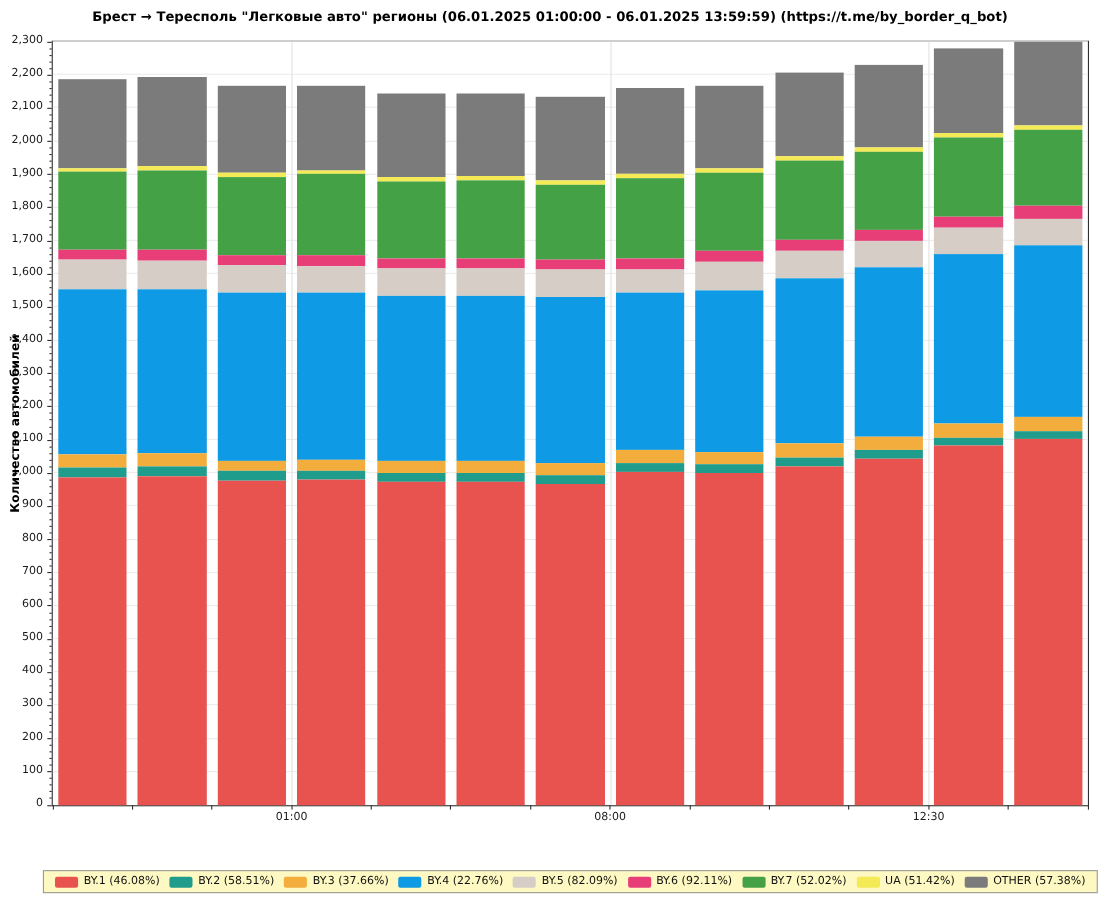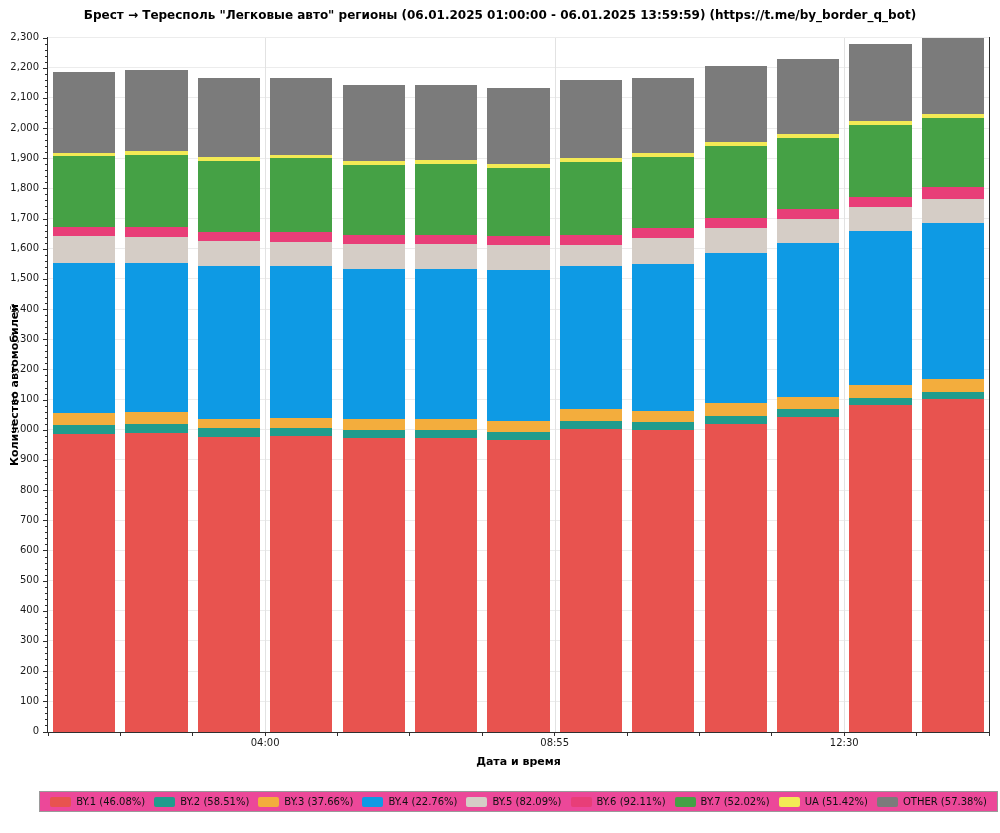--- a/index.html
+++ b/index.html
@@ -21,21 +21,21 @@
         color:#1a1a1a;transform:translateY(4px);}
   .xtick{position:absolute;top:100%;width:1px;height:4px;background:#2f2f2f;}
   .xlab{position:absolute;top:calc(100% + 5px);transform:translateX(-50%);
         font-size:10px;color:#1a1a1a;}
   .axis-y-title{position:absolute;left:14px;top:385px;transform:translate(-50%,-50%) rotate(-90deg);
         white-space:nowrap;font-size:11px;font-weight:bold;color:#000;}
   .axis-x-title{position:absolute;left:47px;width:943px;top:755px;text-align:center;
         font-size:11px;font-weight:bold;color:#000;}
   .legend-row{position:absolute;left:47px;width:943px;top:791px;display:flex;justify-content:center;}
   .legend-box{display:inline-flex;align-items:flex-start;gap:9px;border:1px solid #9a9a9a;
-        background:#ec4899;padding:4px 10px;}
+        background:#fef9c3;padding:4px 10px;}
   .legend-item{display:inline-flex;align-items:center;gap:5px;}
   .swatch{width:21px;height:10px;border-radius:2px;display:inline-block;}
   .legend-label{font-size:10px;color:#111;white-space:nowrap;}
 </style>
 </head>
 <body>
 
 <div class="chart">
   <div class="title">Брест  →  Тересполь "Легковые авто" регионы (06.01.2025 01:00:00 - 06.01.2025 13:59:59) (https://t.me/by_border_q_bot)</div>
 
@@ -382,27 +382,26 @@
       <div class="xtick" style="left: calc(30.7692% - 0.5px);"></div>
       <div class="xtick" style="left: calc(38.4615% - 0.5px);"></div>
       <div class="xtick" style="left: calc(46.1538% - 0.5px);"></div>
       <div class="xtick" style="left: calc(53.8462% - 0.5px);"></div>
       <div class="xtick" style="left: calc(61.5385% - 0.5px);"></div>
       <div class="xtick" style="left: calc(69.2308% - 0.5px);"></div>
       <div class="xtick" style="left: calc(76.9231% - 0.5px);"></div>
       <div class="xtick" style="left: calc(84.6154% - 0.5px);"></div>
       <div class="xtick" style="left: calc(92.3077% - 0.5px);"></div>
       <div class="xtick" style="left: calc(100% - 0.5px);"></div>
-      <div class="xlab" style="left: 23.0769%;">04:00</div>
-      <div class="xlab" style="left: 53.8462%;">08:55</div>
+      <div class="xlab" style="left: 23.0769%;">01:00</div>
+      <div class="xlab" style="left: 53.8462%;">08:00</div>
       <div class="xlab" style="left: 84.6154%;">12:30</div>
     </div>
 
   <div class="axis-y-title">Количество автомобилей</div>
-  <div class="axis-x-title">Дата и время</div>
 
   <div class="legend-row">
     <div class="legend-box">
         <div class="legend-item">
           <div class="swatch" style="background: rgb(232, 83, 79);"></div>
           <div class="legend-label">BY.1 (46.08%)</div>
         </div>
         <div class="legend-item">
           <div class="swatch" style="background: rgb(32, 156, 141);"></div>
           <div class="legend-label">BY.2 (58.51%)</div>

